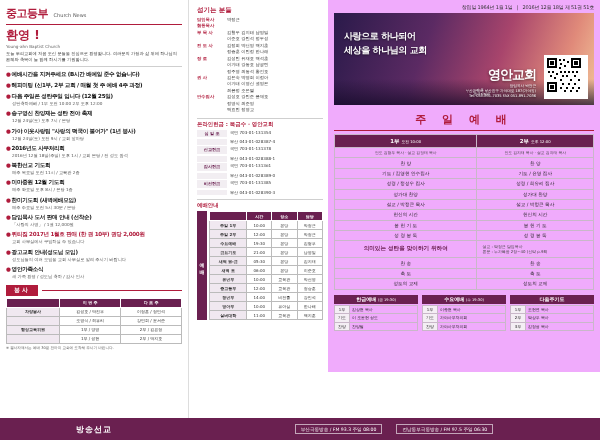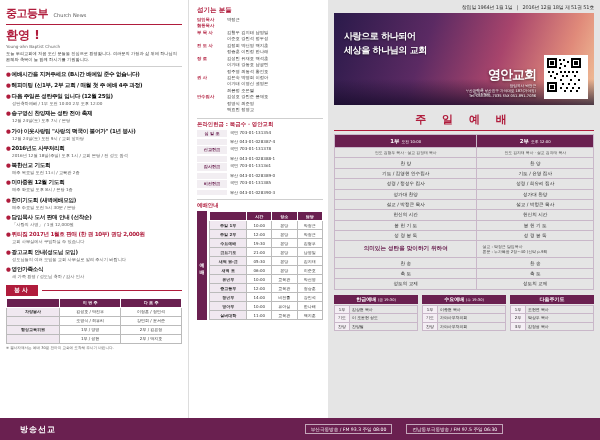--- a/index.html
+++ b/index.html
@@ -52,21 +52,21 @@
   .mid-block{margin-bottom:4px;}
 
   .acct-row{display:flex;font-size:4.1px;line-height:1.45;margin-bottom:1.5px;}
   .acct-row .nm{width:30px;background:#f2eef2;color:#6a2050;font-weight:bold;text-align:center;flex:none;padding:1px 0;}
   .acct-row .no{flex:1;padding-left:3px;color:#333;}
 
   .yebae-wrap{display:flex;gap:2px;}
   .yebae-side{writing-mode:vertical-rl;text-orientation:upright;background:#6a2050;color:#fff;font-size:5px;font-weight:bold;width:10px;display:flex;align-items:center;justify-content:center;letter-spacing:2px;}
 
   
-  .right{position:absolute;left:328px;top:0;width:272px;height:440px;background:#e5e5e5;}
+  .right{position:absolute;left:328px;top:0;width:272px;height:372px;background:#f0abfc;}
   .r-top-bar{font-size:5px;color:#333;padding:4px 6px 3px 6px;text-align:right;letter-spacing:-0.2px;}
   .hero{position:relative;height:92px;margin:0 6px;background:linear-gradient(110deg,#2a1a4a 0%,#5b2a63 35%,#a8456c 62%,#e08a7a 85%,#f2c49a 100%);overflow:hidden;}
   .hero:after{content:"";position:absolute;left:0;right:0;bottom:0;height:26px;background:linear-gradient(180deg,rgba(20,10,40,0) 0%,rgba(20,10,40,0.75) 100%);}
   .hero-txt{position:absolute;left:10px;top:16px;color:#fff;font-size:9px;font-weight:bold;line-height:1.6;letter-spacing:-0.4px;text-shadow:0 1px 2px rgba(0,0,0,.5);z-index:3;}
   .hero-logo{position:absolute;right:58px;bottom:6px;z-index:3;color:#fff;text-align:right;}
   .hero-logo .ko{font-size:13px;font-weight:bold;letter-spacing:-1px;text-shadow:0 1px 3px rgba(0,0,0,.6);}
   .hero-logo .sub{font-size:3.6px;line-height:1.4;text-shadow:0 1px 2px rgba(0,0,0,.7);}
   .hero-mark{position:absolute;right:104px;bottom:8px;z-index:3;color:#fff;font-size:3.2px;text-align:center;line-height:1.2;text-shadow:0 1px 2px rgba(0,0,0,.7);}
   .qr{position:absolute;right:6px;bottom:6px;width:40px;height:40px;background:#fff;padding:2px;z-index:4;}
 
@@ -83,21 +83,21 @@
   .bottom-band{display:flex;margin:5px 6px 0 6px;gap:4px;}
   .bb{flex:1;}
   .bb-h{background:#6a2050;color:#fff;font-size:5px;font-weight:bold;text-align:center;padding:1.5px 0;}
   .bb-h .t{font-size:3.6px;font-weight:normal;}
   table.bbt{border-collapse:collapse;width:100%;font-size:3.9px;margin-top:1px;}
   table.bbt td{border:0.5px solid #c9b7c9;padding:1.3px 2px;color:#222;}
   table.bbt td.n{width:10px;text-align:center;background:#f4eef4;}
 
   
   .footer{position:absolute;left:0;bottom:0;width:600px;height:22px;background:#6a2050;color:#fff;display:flex;align-items:center;}
-  .f-left{width:188px;display:flex;align-items:center;gap:4px;padding-left:20px;}
+  .f-left{width:188px;display:flex;align-items:center;justify-content:center;gap:4px;}
   .f-left .big{font-size:8px;font-weight:bold;letter-spacing:1px;}
   .f-right{flex:1;display:flex;align-items:center;justify-content:center;gap:14px;font-size:4.6px;}
   .f-chip{border:0.5px solid rgba(255,255,255,.6);padding:1.5px 5px;}
 </style>
 </head>
 <body>
 
 <div class="page">
 
   <div class="left">

